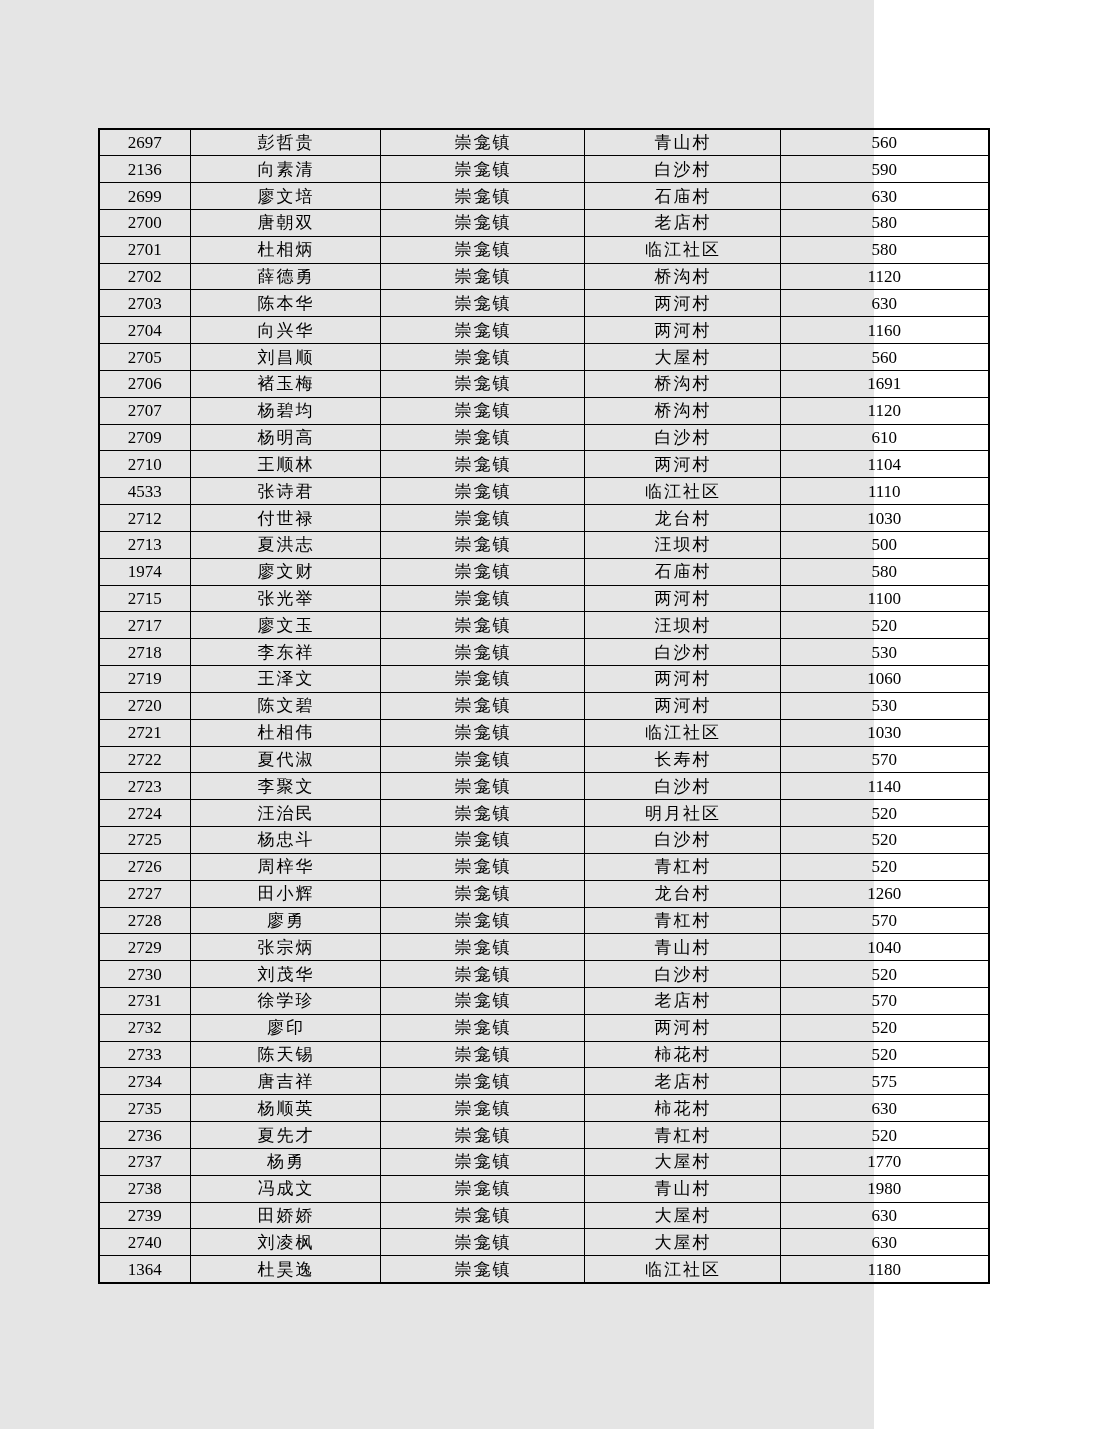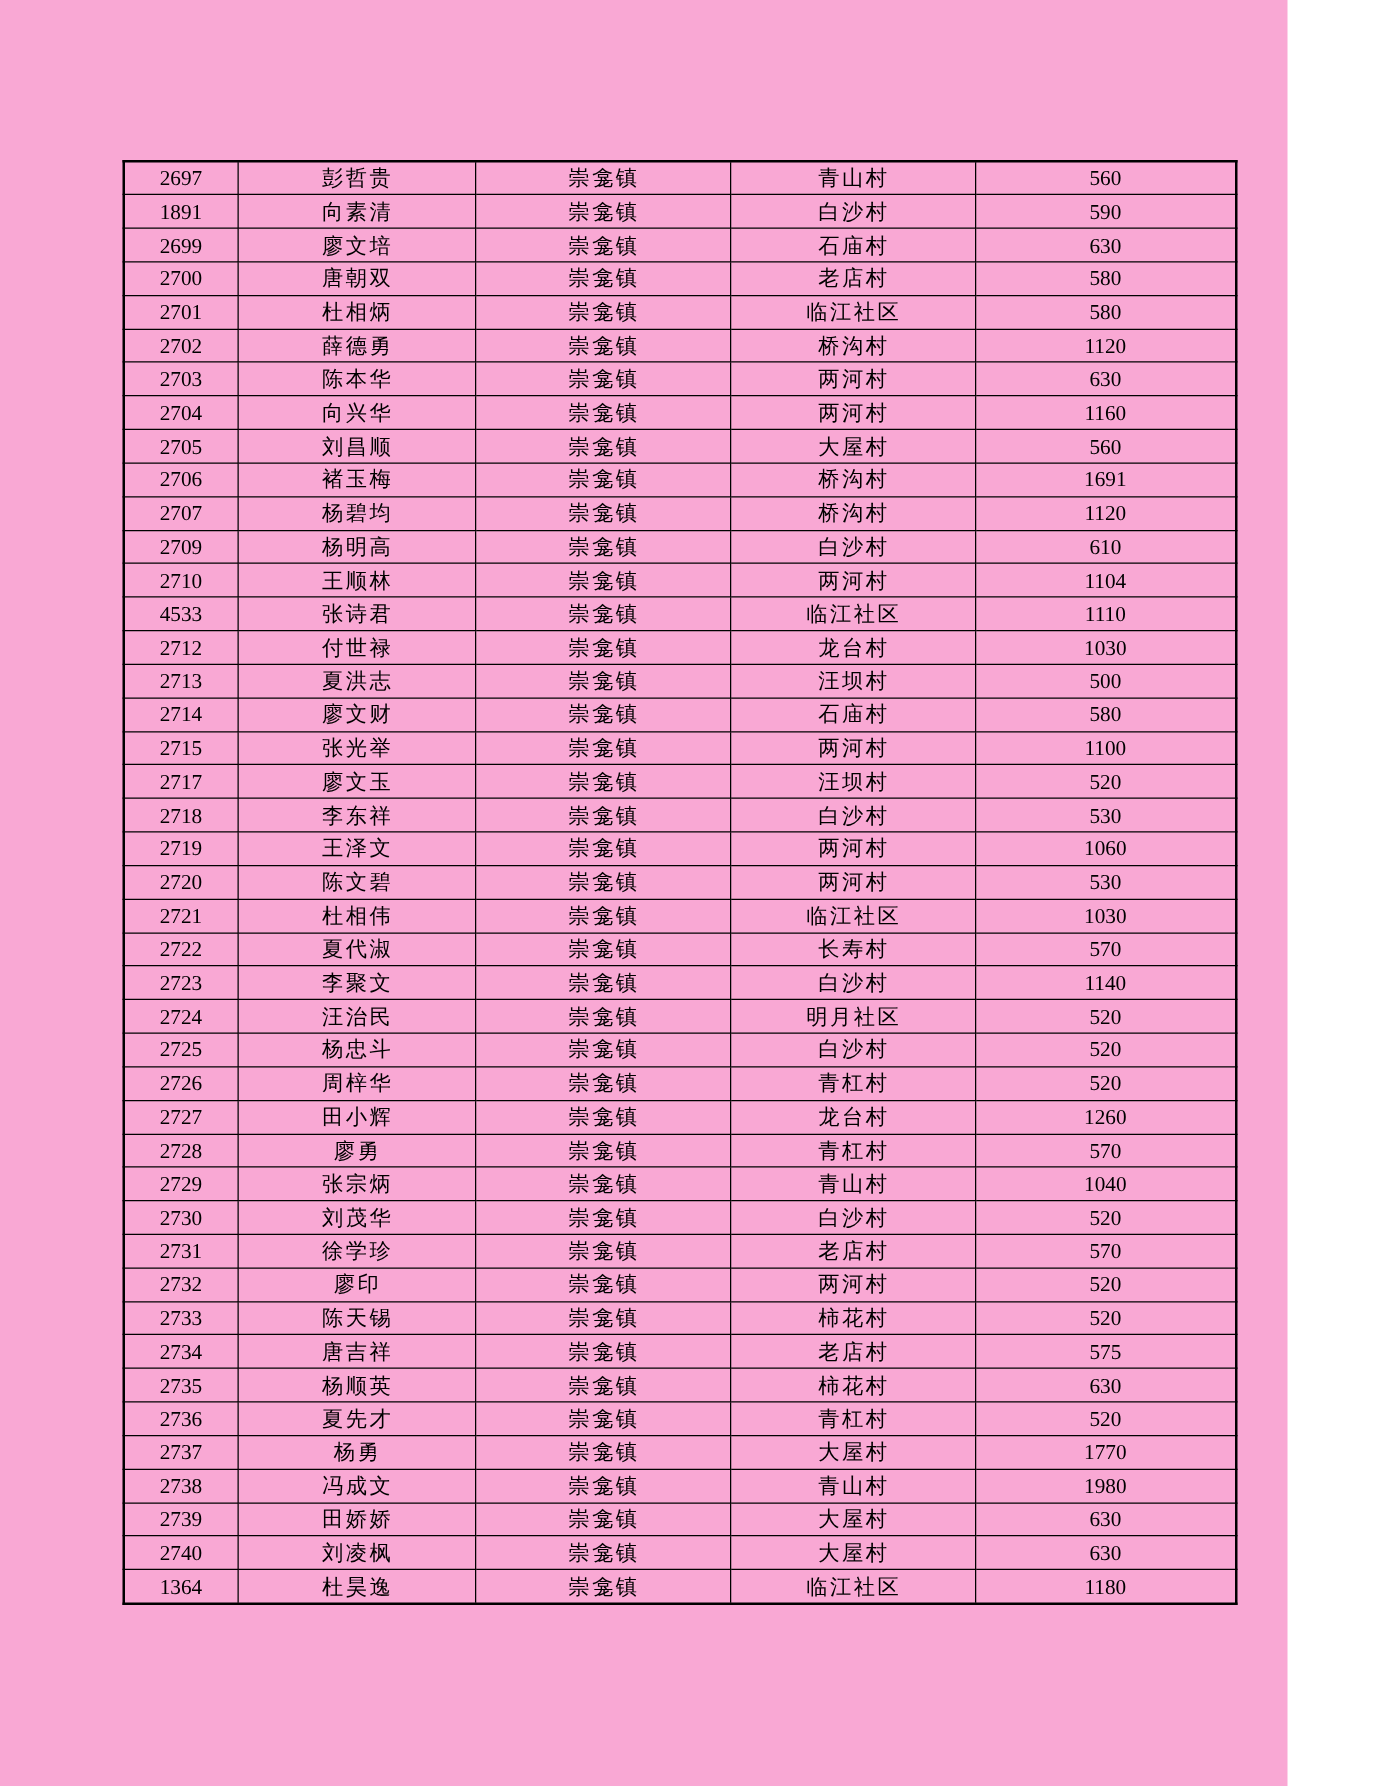--- a/index.html
+++ b/index.html
@@ -10,23 +10,23 @@
   body {
     width: 1105px;
     height: 1429px;
     position: relative;
     font-family: "Liberation Serif", "DejaVu Serif", serif;
     color: #000000;
   }
   .page {
     position: absolute;
     left: 0; top: 0;
-    width: 1030px;
+    width: 874px;
     height: 1429px;
-    background: #f9a8d4;
+    background: #e5e5e5;
   }
   table.record-table {
     position: absolute;
     left: 98px;
     top: 128px;
     width: 890px;
     height: 1156px;
     border-collapse: collapse;
     table-layout: fixed;
     border: 2px solid #000000;
@@ -71,21 +71,21 @@
     </colgroup>
     <tbody>
         <tr>
           <td>2697</td>
           <td>彭哲贵</td>
           <td>崇龛镇</td>
           <td>青山村</td>
           <td>560</td>
         </tr>
         <tr>
-          <td>1891</td>
+          <td>2136</td>
           <td>向素清</td>
           <td>崇龛镇</td>
           <td>白沙村</td>
           <td>590</td>
         </tr>
         <tr>
           <td>2699</td>
           <td>廖文培</td>
           <td>崇龛镇</td>
           <td>石庙村</td>
@@ -176,21 +176,21 @@
           <td>1030</td>
         </tr>
         <tr>
           <td>2713</td>
           <td>夏洪志</td>
           <td>崇龛镇</td>
           <td>汪坝村</td>
           <td>500</td>
         </tr>
         <tr>
-          <td>2714</td>
+          <td>1974</td>
           <td>廖文财</td>
           <td>崇龛镇</td>
           <td>石庙村</td>
           <td>580</td>
         </tr>
         <tr>
           <td>2715</td>
           <td>张光举</td>
           <td>崇龛镇</td>
           <td>两河村</td>

